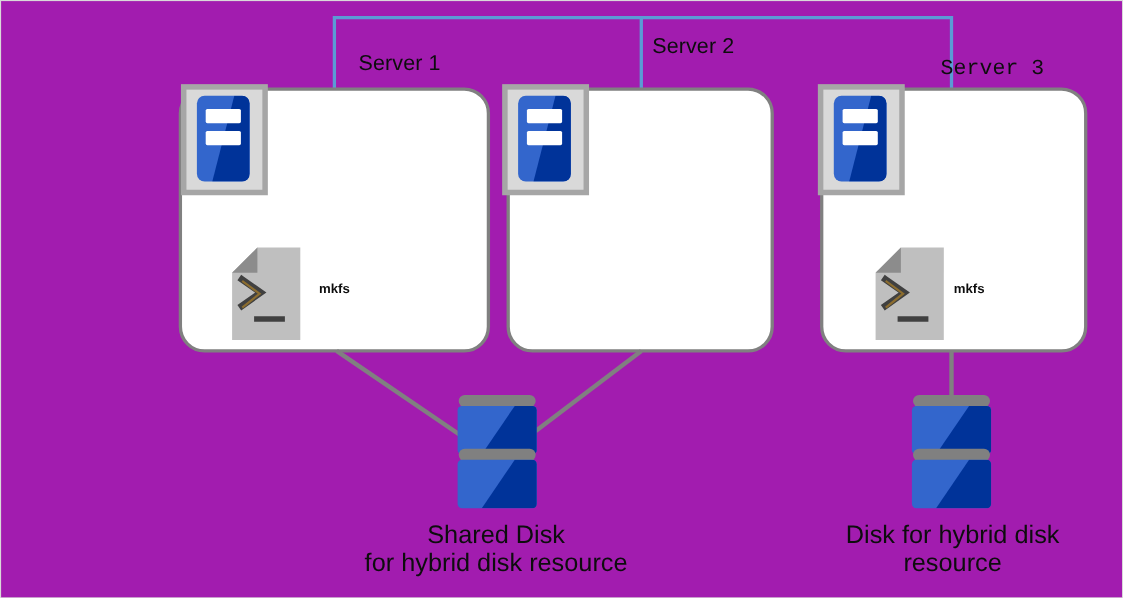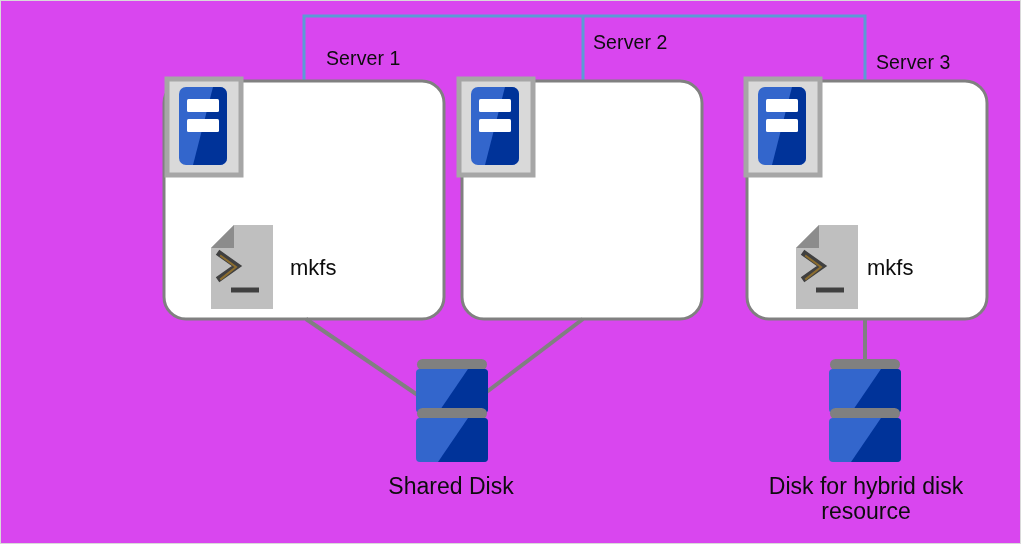--- a/index.html
+++ b/index.html
@@ -5,42 +5,43 @@
   * { box-sizing: border-box; }
   html, body {
     margin: 0; padding: 0;
     background: #ffffff;
     font-family: "Liberation Sans", sans-serif;
   }
   #canvas {
     position: relative;
     width: 1021px;
     height: 544px;
-    background: #d946ef;
+    background: #a21caf;
     border: 1px solid #d9d9d9;
     overflow: hidden;
   }
   svg.layer {
     position: absolute;
     left: 0; top: 0;
     width: 1021px; height: 544px;
     pointer-events: none;
   }
   .srv-label {
     position: absolute;
     font-size: 19.5px;
     color: #0d0d0d;
     white-space: nowrap;
     letter-spacing: 0.1px;
   }
   .mkfs-label {
     position: absolute;
-    font-size: 22px;
+    font-size: 12px;
     color: #0d0d0d;
     white-space: nowrap;
+    font-weight: bold;
   }
   .disk-caption {
     position: absolute;
     font-size: 23px;
     color: #0d0d0d;
     text-align: center;
     line-height: 25px;
     white-space: pre-line;
   }
 </style>
@@ -159,24 +160,25 @@
       <g clip-path="url(#clipD2b)">
         <path d="M 880,417 L 900,417 L 900,461 L 850,461 Z" fill="#003399"></path>
       </g>
     </g>
   </svg>
 
   <div class="srv-label" style="left:325px; top:46px;">Server 1</div>
 
   <div class="srv-label" style="left:592px; top:30px;">Server 2</div>
 
-  <div class="srv-label" style="left:875px; top:50px;">Server 3</div>
+  <div class="srv-label" style="left:854px; top:50px;font-family:Liberation Mono, monospace;">Server 3</div>
 
   <div class="mkfs-label" style="left:289px; top:254px;">mkfs</div>
 
   <div class="mkfs-label" style="left:866px; top:254px;">mkfs</div>
 
   <div class="disk-caption" style="left:330px; top:473px; width:240px;">Shared Disk</div>
+  <div class="disk-caption" style="left:330px; top:498px; width:240px;">for hybrid disk resource</div>
 
   <div class="disk-caption" style="left:746px; top:498px; width:238px;">resource</div>
   <div class="disk-caption" style="left:746px; top:473px; width:238px;">Disk for hybrid disk</div>
 
 </div>
 
 </body></html>

